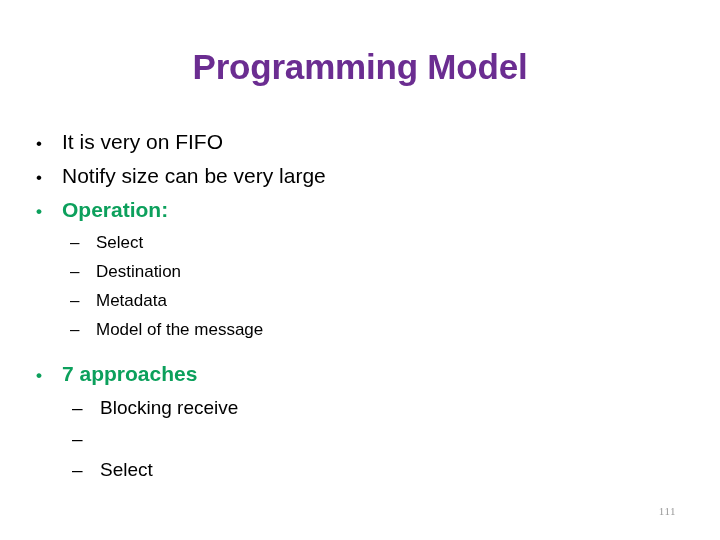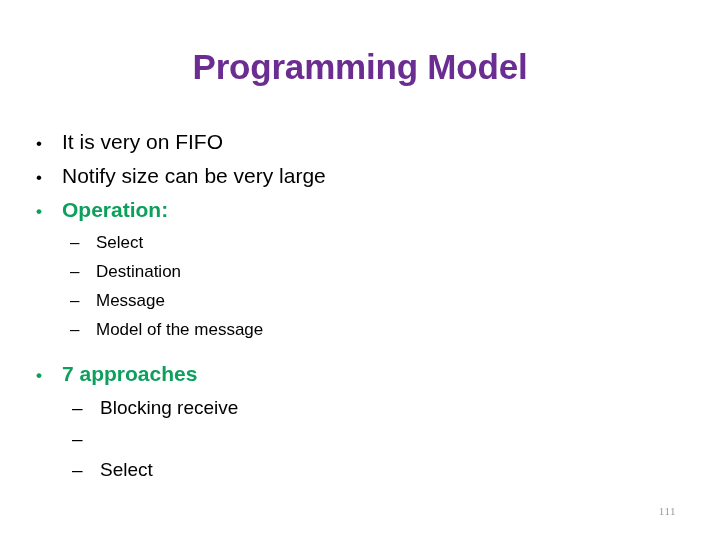--- a/index.html
+++ b/index.html
@@ -139,21 +139,21 @@
     <div class="l2">
       <span class="marker">–</span>
       <span class="label">Select</span>
     </div>
     <div class="l2">
       <span class="marker">–</span>
       <span class="label">Destination</span>
     </div>
     <div class="l2">
       <span class="marker">–</span>
-      <span class="label">Message</span>
+      <span class="label">Metadata</span>
     </div>
     <div class="l2">
       <span class="marker">–</span>
       <span class="label">Model of the message</span>
     </div>
 
     <div class="group-gap"></div>
 
     <div class="l1 accent">
       <span class="marker">•</span>

